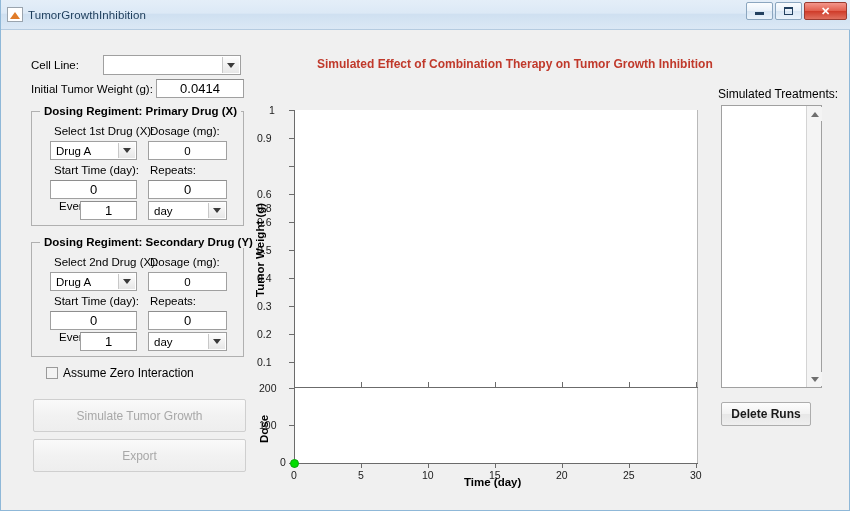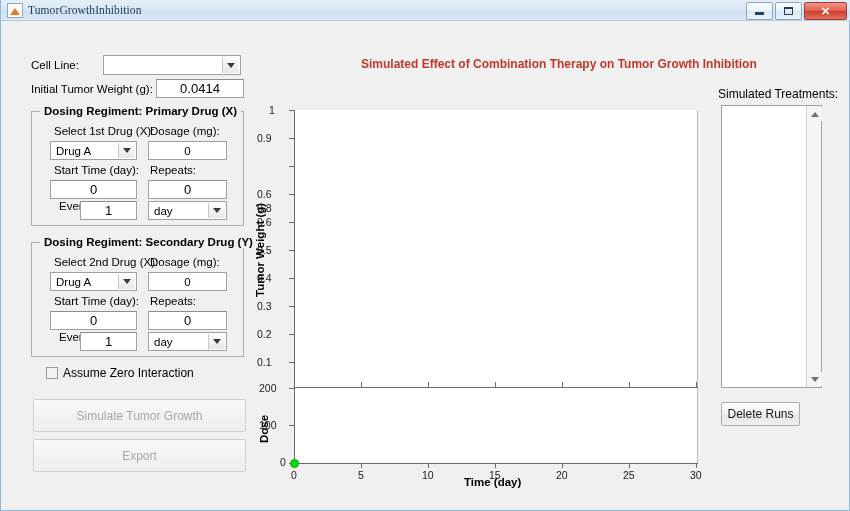--- a/index.html
+++ b/index.html
@@ -14,24 +14,24 @@
   
   #window {
     position: absolute; left: 0; top: 0;
     width: 850px; height: 511px;
     background: #f0f0f0;
     border: 1px solid #8fb8d8;
     border-top: none;
   }
   #titlebar {
     position: absolute; left: 0; top: 0;
-    width: 850px; height: 21px;
+    width: 850px; height: 30px;
     background: linear-gradient(to bottom, #e4eef8 0%, #dce9f6 45%, #cfe0f1 50%, #dbe8f5 100%);
     border-bottom: 1px solid #b5cbe0;
-    display: flex; align-items: center; font-family: Liberation Serif, serif;
+    display: flex; align-items: center;
   }
   #title-icon {
     width: 16px; height: 15px; margin-left: 6px; margin-right: 5px;
     background: #ffffff;
     border: 1px solid #9aa4ae;
     position: relative; flex: 0 0 auto;
   }
   #title-icon::after {
     content: "";
     position: absolute; left: 2px; top: 4px;
@@ -174,21 +174,20 @@
     border-top: 5px solid #6f6f6f;
   }
 
   
   #plot-area { position: absolute; }
   #chart-title {
     position: absolute;
     font-size: 12px; font-weight: bold;
     color: #c0392b;
     white-space: nowrap;
-    margin-left: 44px;
   }
   .axes-box {
     position: absolute;
     background: #ffffff;
     border: none;
   }
   .axis-line { position: absolute; background: #6b6b6b; }
   .tick { position: absolute; background: #6b6b6b; }
   .ticklabel {
     position: absolute;
@@ -312,21 +311,21 @@
     <div id="listbox-scroll">
       <div class="sb-arrow up">
           <span class="tri-up"></span>
         </div>
       <div class="sb-arrow down">
           <span class="tri-down"></span>
         </div>
     </div>
   </div>
 
-  <div class="btn" style="left:720px; top:402px; width:79px; height:24px;">Delete Runs</div>
+  <div class="btn" style="left:720px; top:402px; width:90px; height:24px;font-weight:bold;">Delete Runs</div>
 
   <div id="plot-area" style="left:0; top:0; width:850px; height:511px;">
 
     <div id="chart-title" style="left:316px; top:57px;">Simulated Effect of Combination Therapy on Tumor Growth Inhibition</div>
 
     <div class="axes-box" style="left:294px; top:110px; width:403px; height:277px;"></div>
 
     <div class="axis-line" style="left:293px; top:110px; width:1px; height:277px;"></div>
 
     <div class="axis-line" style="left:696px; top:110px; width:1px; height:277px; background:#b9b9b9;"></div>

